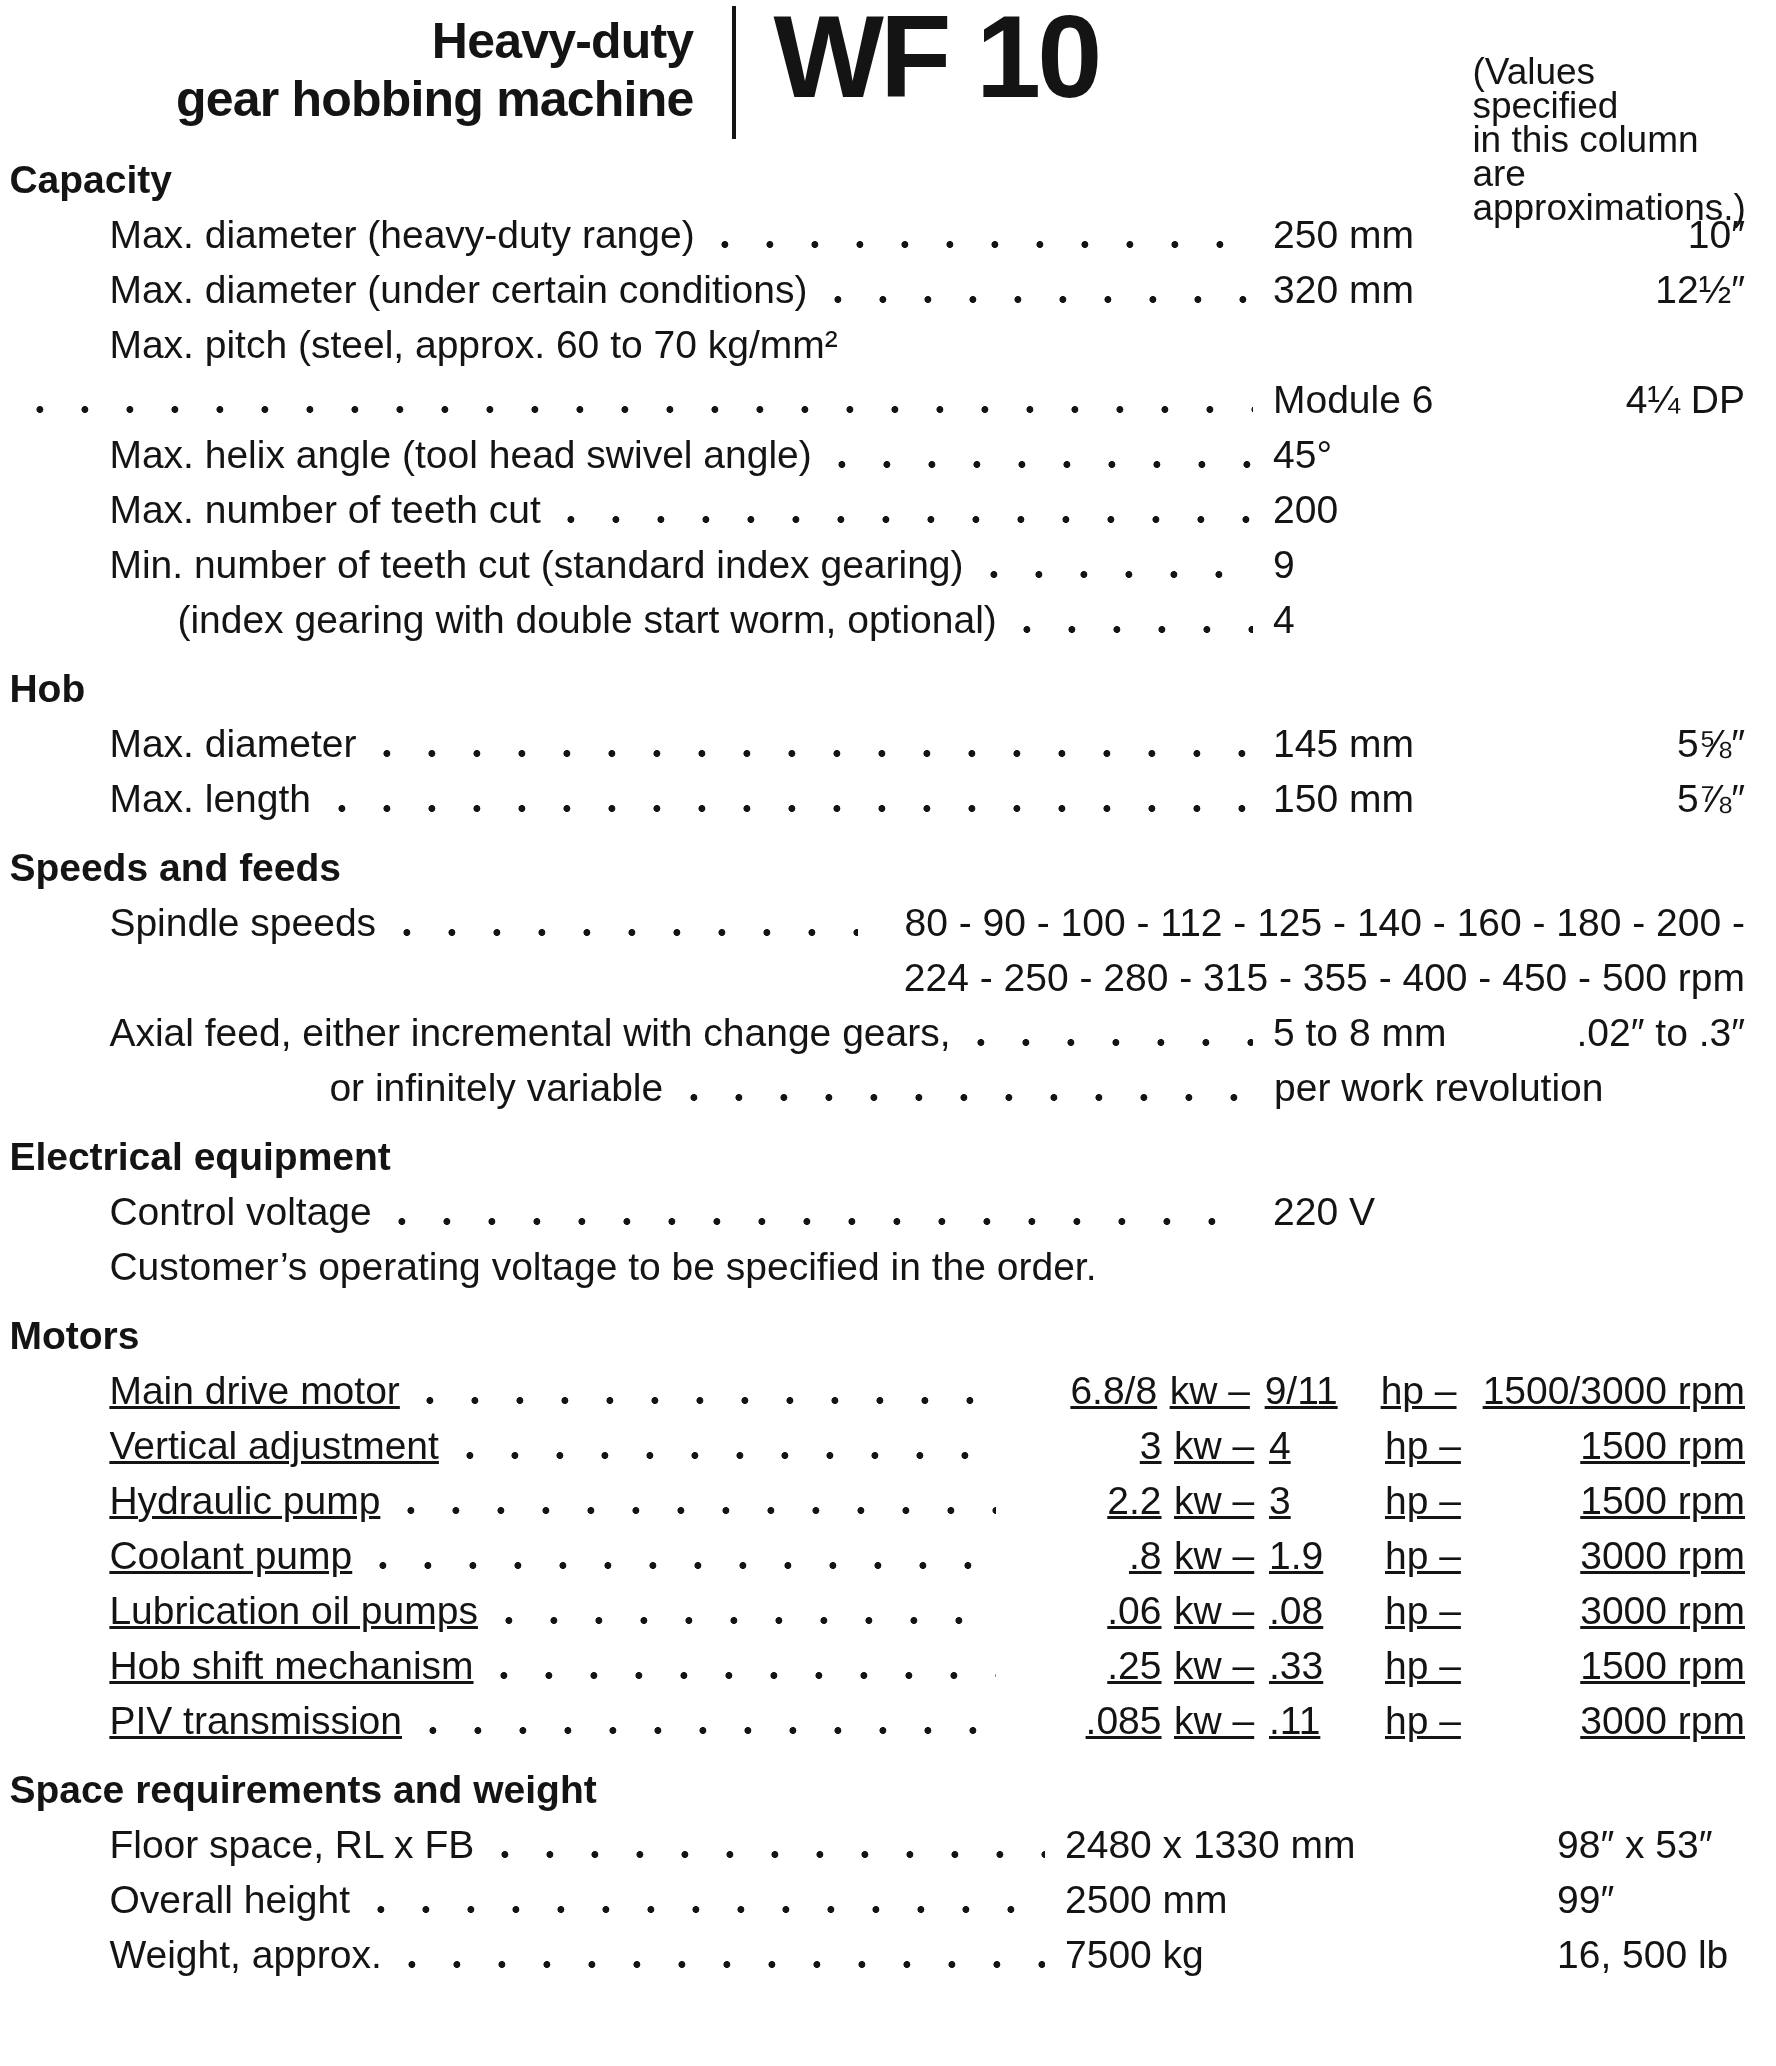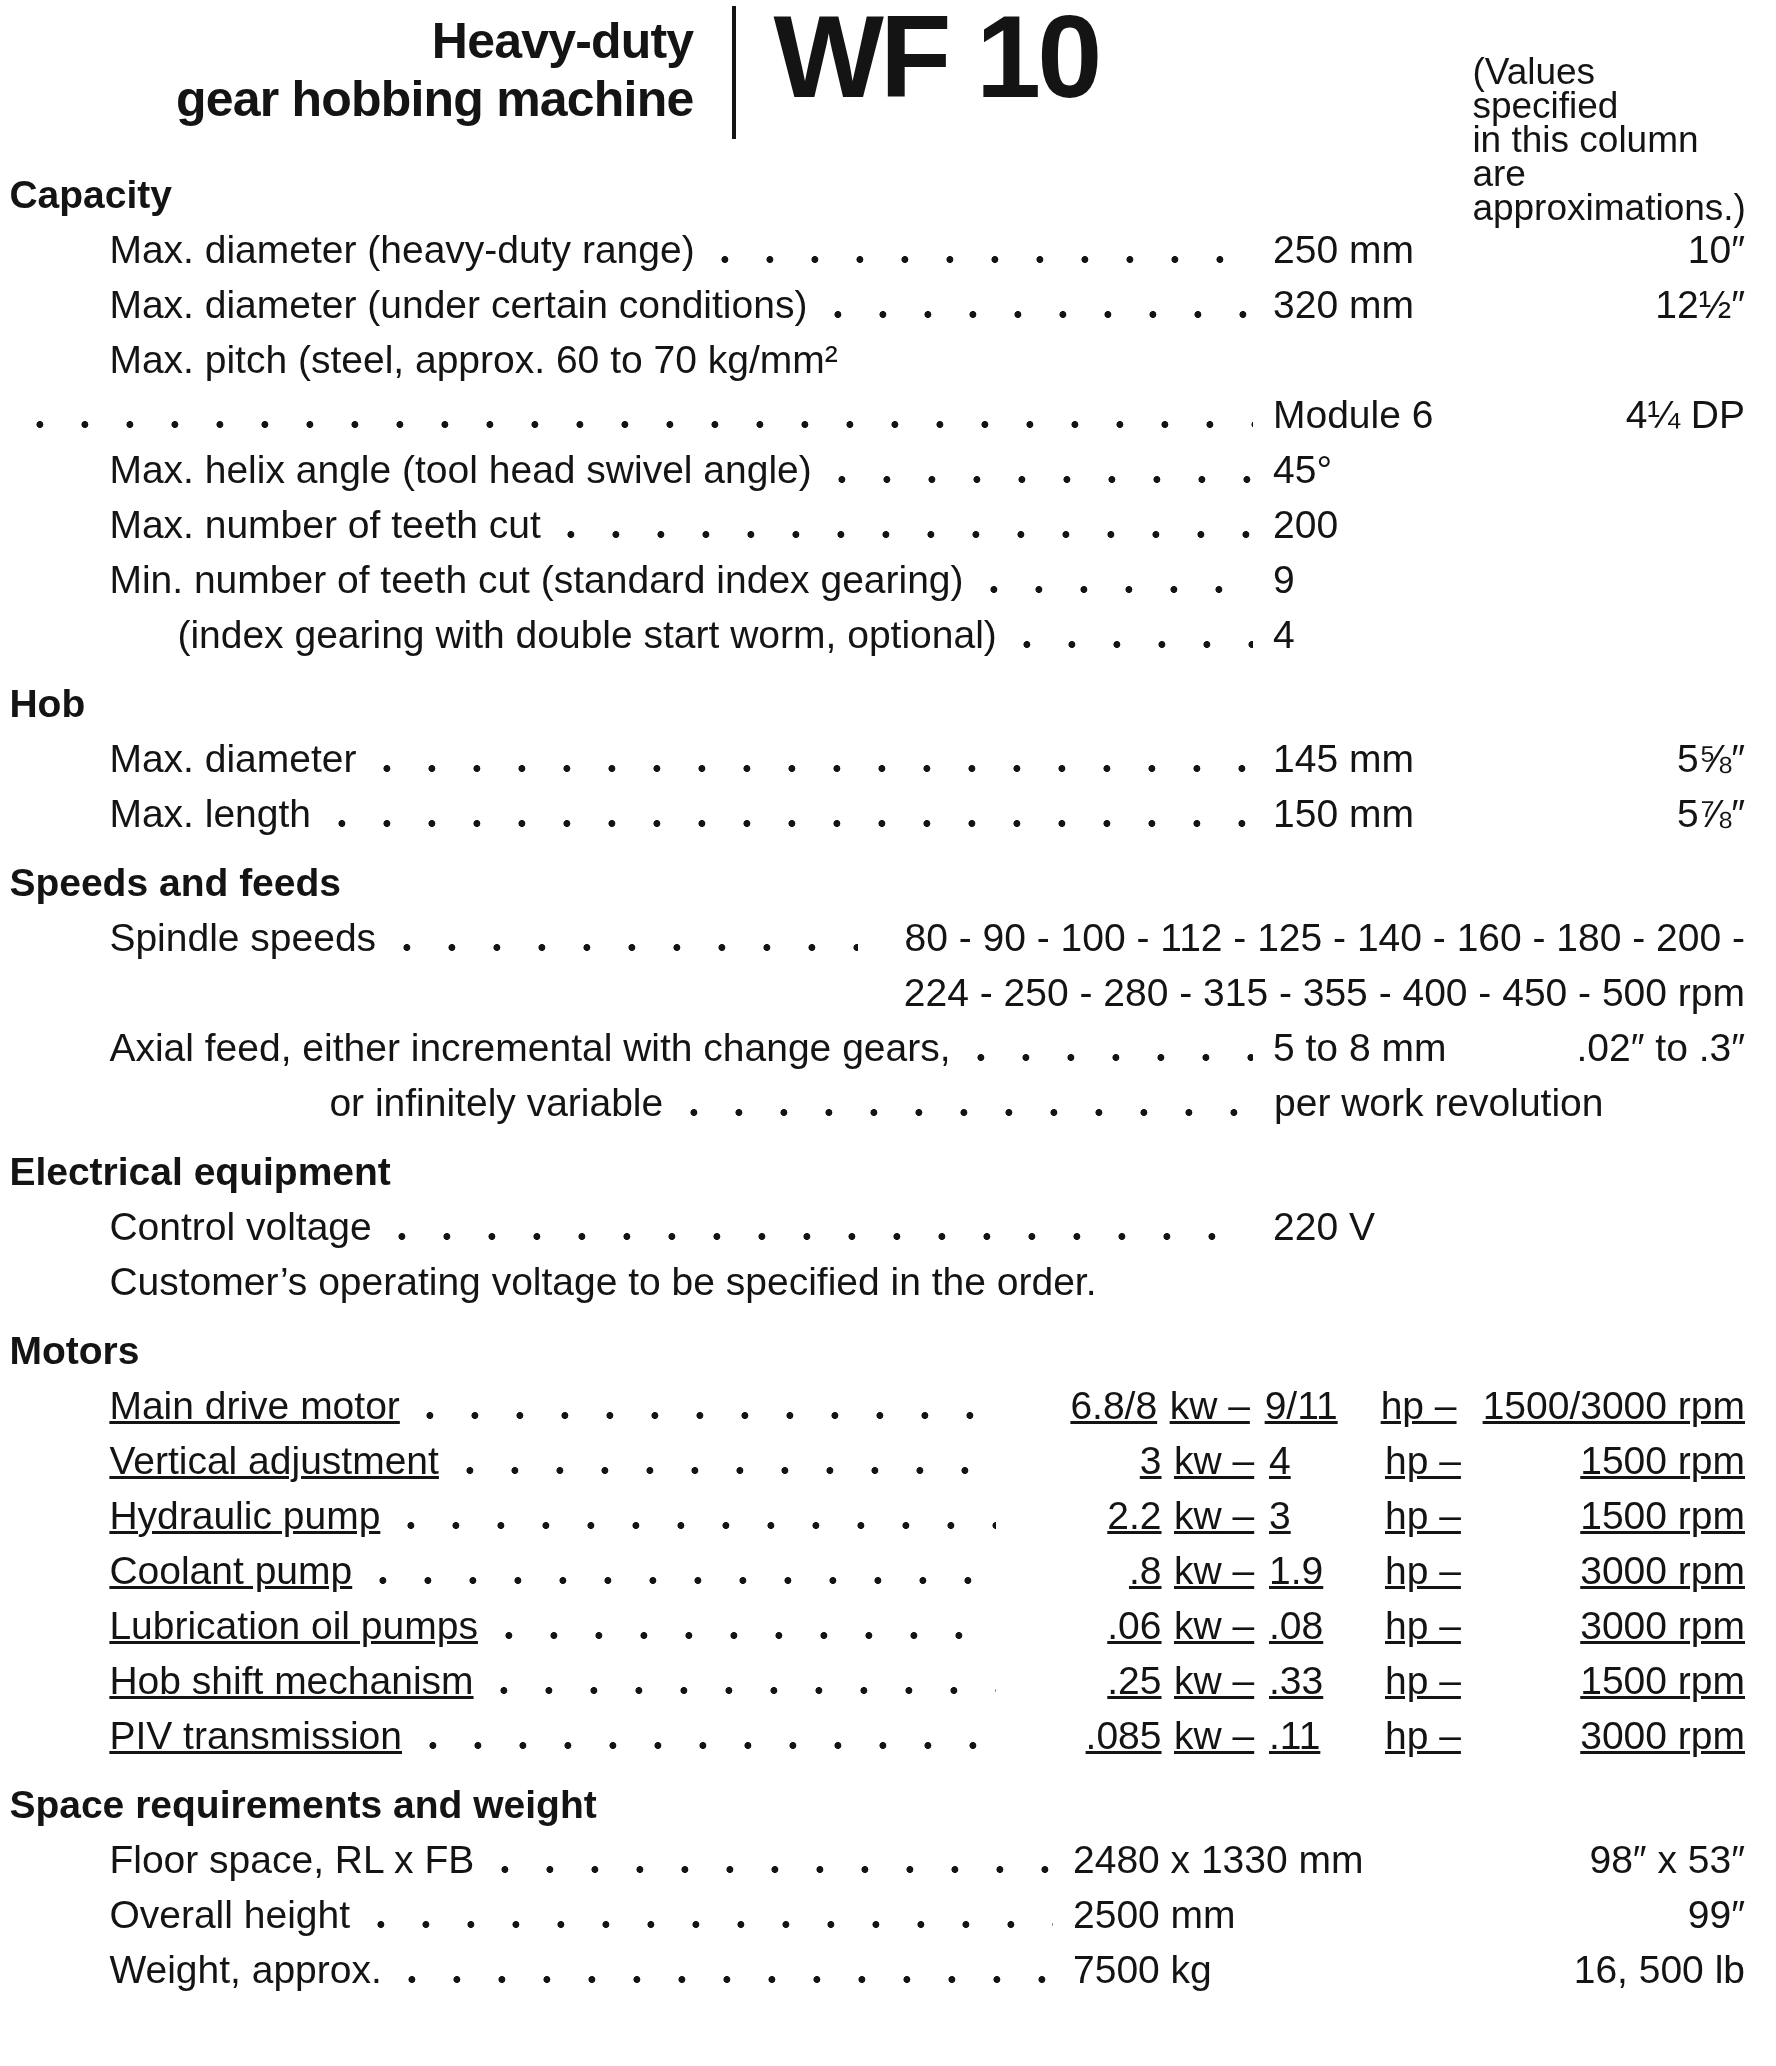--- a/index.html
+++ b/index.html
@@ -34,21 +34,21 @@
     background-image:radial-gradient(circle at 3.9px 5.5px,#141414 3.1px,transparent 3.8px);
     background-size:45px 11px;background-repeat:repeat-x;
     background-position:left calc(100% - 11.7px);
   }
   .metric{flex:0 0 284px;white-space:pre;}
   .inch{flex:0 0 188px;text-align:right;white-space:pre;}
   .metric-wide{flex:0 0 471px;white-space:pre;}
 
   
   .sp .metric{flex:0 0 484px;}
-  .sp .inch{flex:0 0 188px;text-align:right;}
+  .sp .inch{flex:0 0 188px;text-align:left;margin-left:8px;}
 
   
   .speedval{flex:0 0 auto;white-space:pre;}
   .row-right{justify-content:flex-end;}
 
   
   .mrow{display:flex;align-items:flex-end;line-height:55px;text-decoration:underline;}
   .kw{flex:0 0 145px;text-align:right;white-space:pre;}
   .kwu{flex:0 0 95px;padding-left:12.5px;white-space:pre;}
   .hp{flex:0 0 116px;white-space:pre;}
@@ -67,21 +67,21 @@
     </div>
     <div class="divider"></div>
     <div class="model">WF 10</div>
     <div class="note">
       <div>(Values specified</div>
       <div>in this column are</div>
       <div>approximations.)</div>
     </div>
   </div>
 
-  <div class="section-heading" style="margin-top:15px;">Capacity</div>
+  <div class="section-heading" style="margin-top:0;">Capacity</div>
   <div class="row">
     <span class="label ind1">Max. diameter (heavy-duty range)</span>
     <span class="dots"></span>
     <span class="metric">250 mm</span>
     <span class="inch">10″</span>
   </div>
   <div class="row">
     <span class="label ind1">Max. diameter (under certain conditions)</span>
     <span class="dots"></span>
     <span class="metric">320 mm</span>

